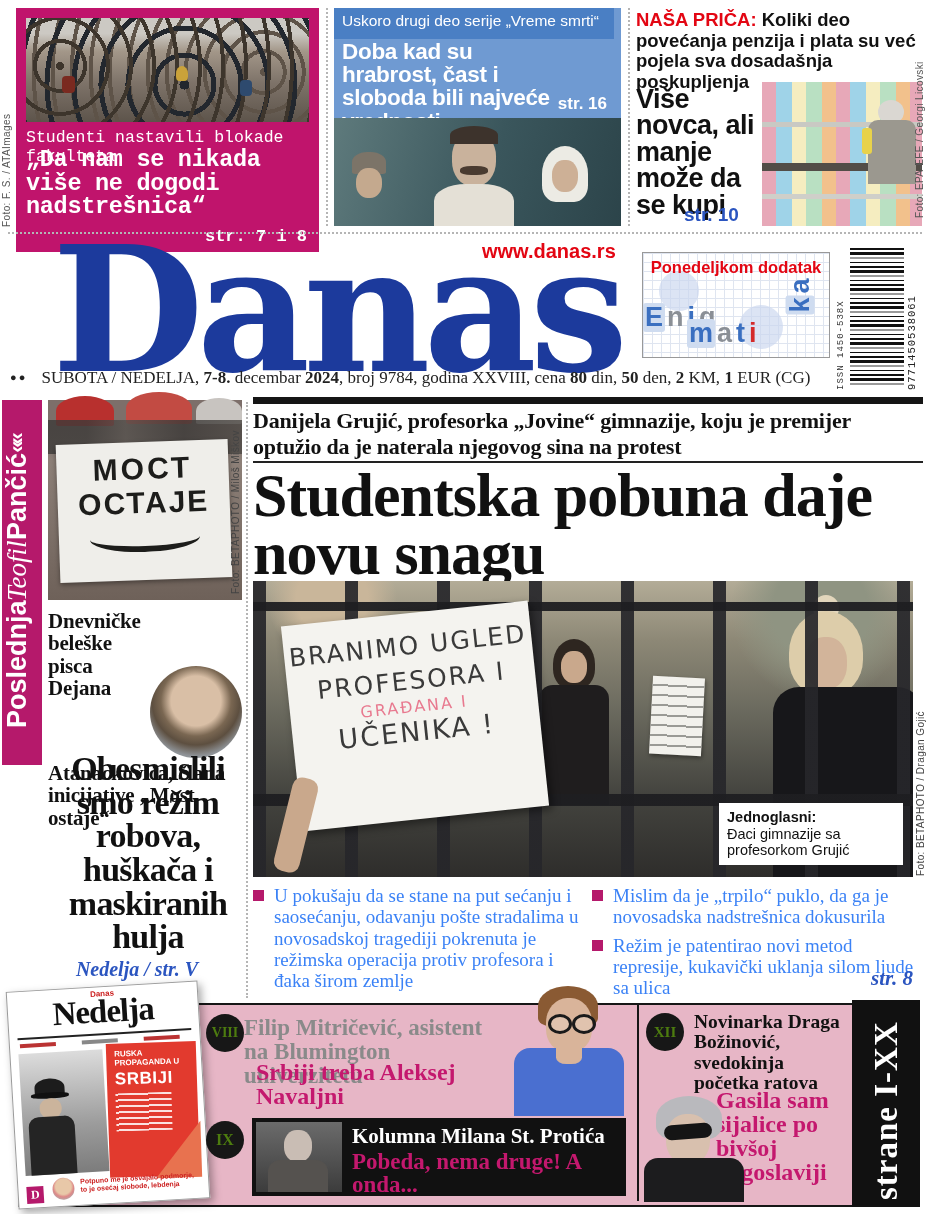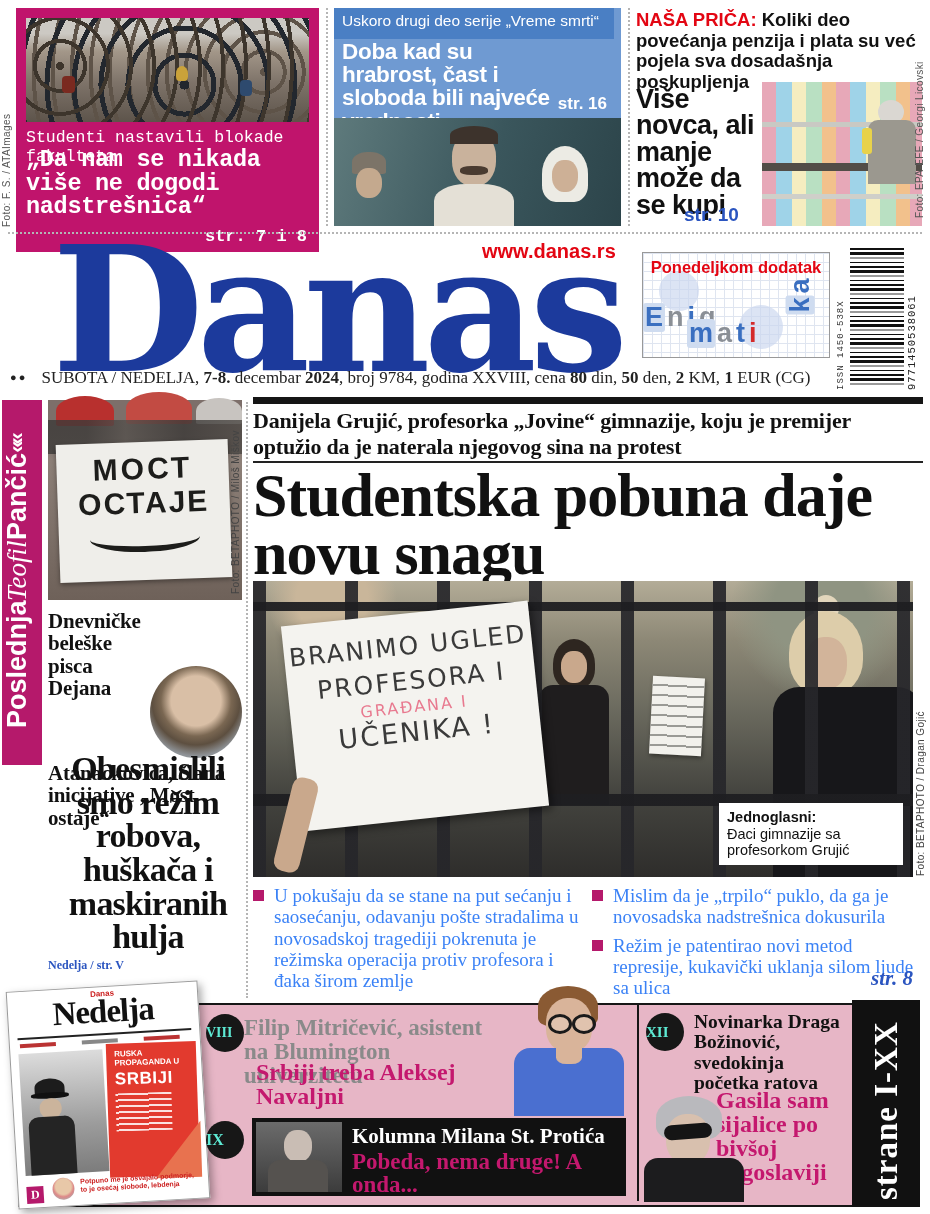--- a/index.html
+++ b/index.html
@@ -54,21 +54,21 @@
      repeating-linear-gradient(90deg,rgba(38,38,42,.92) 0 13px,rgba(0,0,0,0) 13px 92px);}
   .sign{background:#f4f3ef;box-shadow:3px 4px 8px rgba(0,0,0,.45);}
   .sign-line{font-family:"DejaVu Sans",sans-serif;color:#3a3a3a;letter-spacing:2px;}
   .bullet{position:relative;padding-left:21px;font-family:"Liberation Serif",serif;
           font-size:19px;line-height:1.12;color:#3b82f6;margin-bottom:7px;}
   .bullet::before{content:"";position:absolute;left:0;top:5px;width:11px;height:11px;background:#b5196b;}
   .refblue{color:#2b55c0;}
 
   
   .pink{background:#e7b6c6;border:2px solid #161616;}
-  .circle-num{background:#171717;color:#5eead4;border-radius:50%;
+  .circle-num{background:#171717;color:#4d7c0f;border-radius:50%;text-align:center;
               font-family:"Liberation Serif",serif;font-weight:bold;}
   .mag{color:#c4186e;}
   .cover{background:#fff;border:1px solid #9a9a9a;box-shadow:3px 4px 8px rgba(0,0,0,.35);transform:rotate(-3.4deg);}
   .coverphoto{background:linear-gradient(180deg,#dcdcdc,#9c9c9c 60%,#7c7c7c);}
   .redbox{background:#e23a2e;color:#fff;}
   .blackbar{background:#111;}
 </style>
 </head>
 <body>
 
@@ -160,21 +160,21 @@
     </div>
     <div class="abs vtext credit" style="right:1px;top:44px;height:150px;color:#444;">Foto: BETAPHOTO / Miloš Miškov</div>
   </div>
 
   <div class="abs serif" style="left:48px;top:610px;width:194px;">
     <div style="float:right;width:92px;height:92px;border-radius:50%;margin:56px 0 4px 6px;background:radial-gradient(circle at 50% 38%,#d9bfa6 0 34%,#7a6752 48%,#5d4f40 60%,#8e9296 75%,#b9bdc1 100%);"></div>
     <div class="b" style="font-size:21px;line-height:1.07;letter-spacing:-.2px;">Dnevničke beleške pisca Dejana Atanackovića, člana inicijative „Most ostaje“</div>
   </div>
 
   <div class="abs serif b" style="left:48px;top:752px;width:200px;font-size:34px;line-height:.99;letter-spacing:-.8px;text-align:center;">Obesmislili smo režim robova, huškača i maskiranih hulja</div>
-  <div class="abs serif b refblue" style="left:48px;top:958px;width:178px;text-align:left;font-size:12px;">Nedelja / str. V</div>
+  <div class="abs serif b refblue" style="left:48px;top:958px;width:178px;text-align:center;font-style:italic;font-size:20px;">Nedelja / str. V</div>
 
   <div class="abs dot-v" style="left:246px;top:402px;height:596px;"></div>
 
   <div class="abs" style="left:253px;top:397px;width:670px;height:7px;background:#151515;"></div>
   <div class="abs serif b" style="left:253px;top:408px;width:665px;font-size:22px;line-height:1.17;letter-spacing:-.2px;">Danijela Grujić, profesorka „Jovine“ gimnazije, koju je premijer optužio da je naterala njegovog sina na protest</div>
   <div class="abs" style="left:253px;top:461px;width:670px;height:2px;background:#222;"></div>
   <div class="abs serif b" style="left:253px;top:466px;width:677px;font-size:62px;line-height:.94;letter-spacing:-1px;">Studentska pobuna daje novu snagu</div>
 
   <div class="abs protest" style="left:253px;top:581px;width:660px;height:296px;overflow:hidden;">
     <div class="abs" style="left:300px;top:58px;width:42px;height:50px;background:#2e2620;border-radius:50% 50% 40% 40%;"></div>

